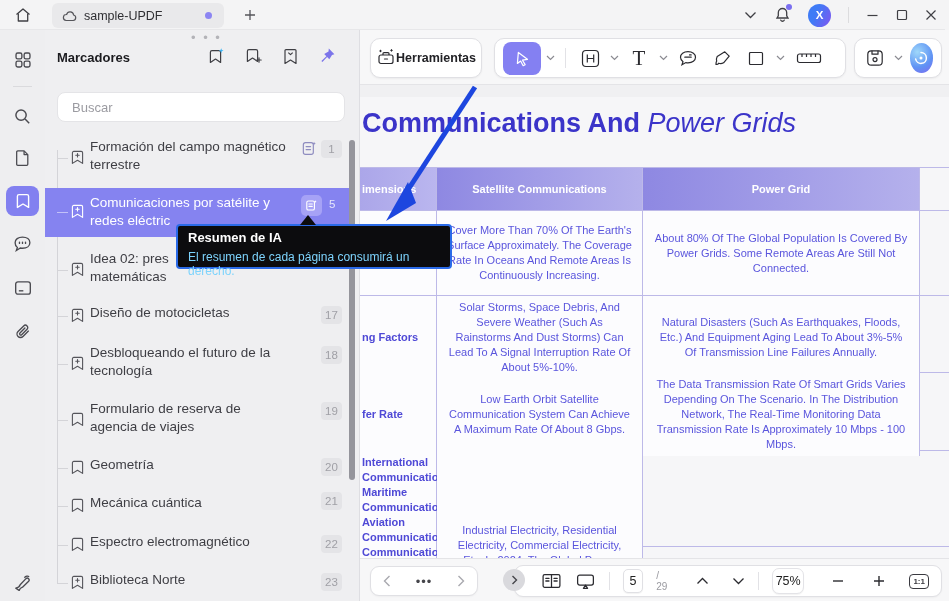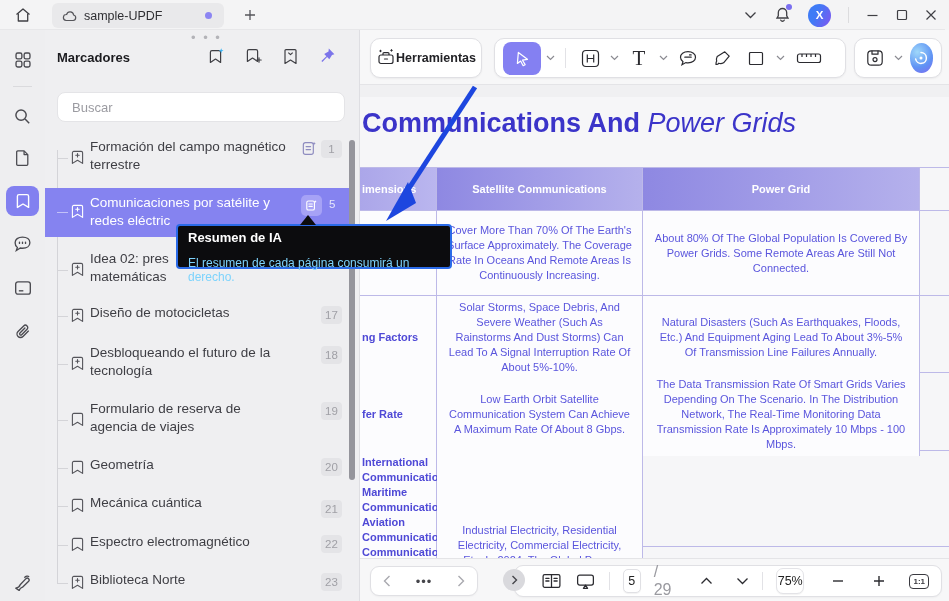--- a/index.html
+++ b/index.html
@@ -46,21 +46,21 @@
   .bm-row.sel{background:#8583f0;height:49px;}
   .bm-row.sel .bm-label{color:#fff;}
   .bm-row.sel .bm-ico{color:#fff;}
   .bm-row.sel .tick{background:rgba(255,255,255,.5);}
   .ai-chip{position:absolute;left:256px;top:7px;width:21px;height:21px;background:#a6a2f6;border-radius:5px;display:flex;align-items:center;justify-content:center;color:#fff;}
   .sel-num{position:absolute;left:284px;top:10px;font-size:11.5px;color:#e6e6fb;}
   .sb-scroll{position:absolute;left:304px;top:110px;width:6px;height:340px;background:#95959c;border-radius:3px;}
 
   
   .ai-tip{position:absolute;left:176px;top:224px;width:276px;height:45px;background:#0c0c0e;border:2px solid #2b6be8;border-radius:4px;padding:4px 10px;z-index:60;}
-  .ai-tip .t{font-size:13px;color:#fff;font-weight:bold;margin-bottom:11px;}
+  .ai-tip .t{font-size:13px;color:#fff;font-weight:bold;margin-bottom:5px;}
   .ai-tip .b{font-size:12px;color:#7dd3fc;}
   .ai-caret{position:absolute;left:176px;top:215px;margin-left:124px;width:0;height:0;border-left:8px solid transparent;border-right:8px solid transparent;border-bottom:10px solid #0c0c0e;z-index:61;}
 
   
   .content{position:absolute;left:360px;top:30px;width:589px;height:571px;background:#f0f0f2;}
   .doc-toolbar{position:absolute;left:0;top:0;width:589px;height:55px;background:#f7f7f8;border-bottom:1px solid #e4e4e7;z-index:20;}
   .tool-group{position:absolute;top:8px;height:40px;background:#fff;border:1px solid #e0e0e4;border-radius:10px;box-shadow:0 1px 2px rgba(0,0,0,.05);display:flex;align-items:center;}
   .tg-a{left:10px;width:112px;justify-content:center;gap:0;}
   .tg-a .lbl{font-size:12.5px;font-weight:bold;color:#222226;}
   .tg-b{left:134px;width:352px;padding:0 8px;gap:4px;}
@@ -88,21 +88,21 @@
 
   
   .bottombar{position:absolute;left:0;top:528px;width:589px;height:43px;background:#f7f7f8;border-top:1px solid #e4e4e7;z-index:20;}
   .bb-group{position:absolute;background:#fff;border:1px solid #e0e0e4;border-radius:9px;display:flex;align-items:center;box-shadow:0 1px 2px rgba(0,0,0,.04);}
   .bb-1{left:10px;top:7px;width:108px;height:30px;justify-content:space-between;padding:0 12px;}
   .bb-2{left:154px;top:6px;width:428px;height:32px;padding:0 12px 0 26px;gap:13px;}
   .bb-more{color:#45454a;font-size:13px;letter-spacing:1px;}
   .bb-chev{color:#a9a9af;}
   .expand-btn{position:absolute;left:143px;top:10px;width:22px;height:22px;border-radius:50%;background:#d9d9dd;display:flex;align-items:center;justify-content:center;color:#55555a;z-index:22;}
   .page-box{width:30px;height:24px;background:#fff;border:1px solid #e0e0e4;border-radius:5px;font-size:12.5px;color:#222;display:flex;align-items:center;justify-content:center;box-shadow:0 1px 1px rgba(0,0,0,.05);}
-  .page-total{font-size:16px;color:#9a9aa0;}
+  .page-total{font-size:10px;color:#9a9aa0;}
   .zoom-chip{width:48px;height:26px;background:#fff;border:1px solid #e3e3e7;border-radius:7px;font-size:12.5px;color:#222;display:flex;align-items:center;justify-content:center;box-shadow:0 1px 1px rgba(0,0,0,.05);}
   .bdiv{width:1px;height:18px;background:#e2e2e6;}
   .fit-box{font-size:8px;color:#3a3a40;border:1.3px solid #3a3a40;border-radius:4px;padding:2px 3px;font-weight:bold;}
 </style>
 </head>
 <body>
 
 <div class="app">
 
   <div class="titlebar">
@@ -350,21 +350,21 @@
     </div>
 
     <div class="bm-row" style="top:462px;height:28px">
       <span class="tick" style="top:14px"></span>
       <span class="bm-ico" style="top:6px">
           <svg width="13" height="15" viewBox="0 0 13 15" fill="none" stroke="currentColor" stroke-width="1.1" stroke-linejoin="round">
             <path d="M2.8 1.4h7.4c.8 0 1.4.6 1.4 1.4v10.6L6.5 10.3 1.4 13.4V2.8c0-.8.6-1.4 1.4-1.4z"></path>
           </svg>
         </span>
       <span class="bm-label">Mecánica cuántica</span>
-      <span class="badge" style="top:8px">21</span>
+      <span class="badge" style="top:0">21</span>
     </div>
 
     <div class="bm-row" style="top:501px;height:28px">
       <span class="tick" style="top:14px"></span>
       <span class="bm-ico" style="top:6px">
           <svg width="13" height="15" viewBox="0 0 13 15" fill="none" stroke="currentColor" stroke-width="1.1" stroke-linejoin="round">
             <path d="M2.8 1.4h7.4c.8 0 1.4.6 1.4 1.4v10.6L6.5 10.3 1.4 13.4V2.8c0-.8.6-1.4 1.4-1.4z"></path>
           </svg>
         </span>
       <span class="bm-label">Espectro electromagnético</span>

